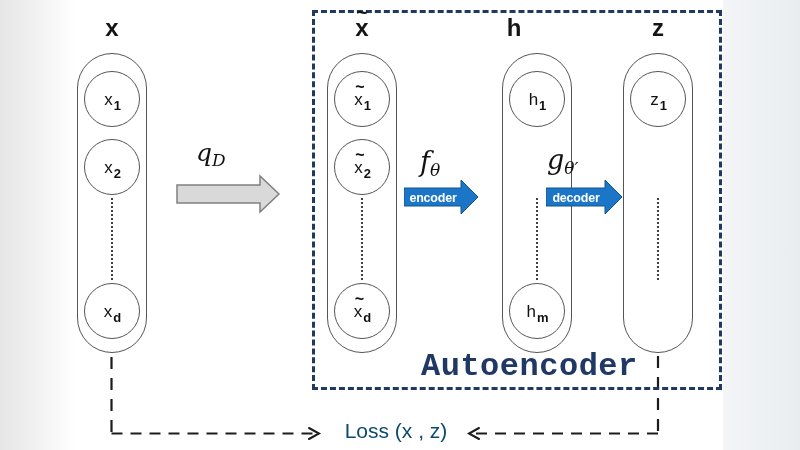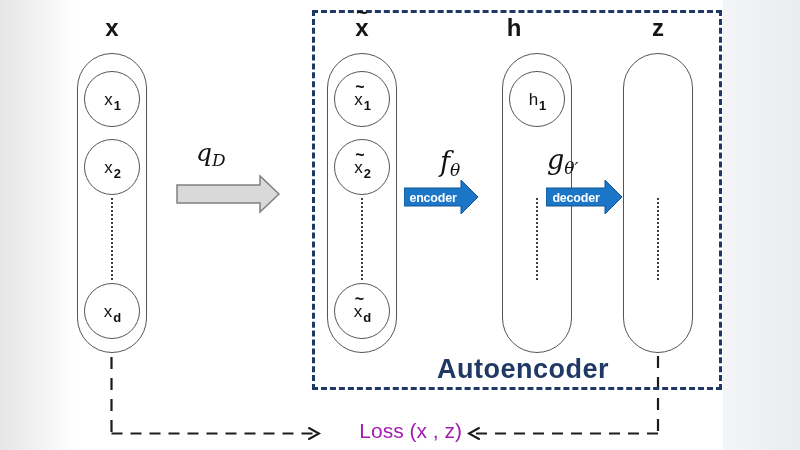--- a/index.html
+++ b/index.html
@@ -25,36 +25,36 @@
   .n1 { top:17px; } .n2 { top:85px; } .n3 { top:229px; }
   .nlab { position:relative; font-size:17px; color:#111; line-height:1; }
   .sub { font-size:13px; font-weight:bold; position:relative; top:5px; left:1px; }
   .ntld { position:absolute; top:-12px; left:1px; font-size:16px; font-weight:bold; }
   .dots { position:absolute; left:33px; top:144px; height:82px;
           border-left:2.5px dotted #3f3f3f; }
 
   
   .aebox { position:absolute; left:312px; top:10px; width:410px; height:380px;
            border:3px dashed #1f3864; }
-  .aetitle { position:absolute; left:122px; bottom:2px; font-size:27px;
-             font-weight:bold; color:#1f3864; letter-spacing:.5px; }
+  .aetitle { position:absolute; left:106px; bottom:2px; font-size:32px;
+             font-weight:bold; color:#1f3864; letter-spacing:.5px;font-family:Liberation Mono, monospace; }
 
   
   .mathlab { position:absolute; font-family:"DejaVu Serif", serif; font-style:italic;
              color:#111; }
   .msub { font-size:17px; position:relative; top:5px; }
 
   
   .arrowsvg { position:absolute; }
   .badge-text { font-family:"Liberation Sans", sans-serif; font-weight:bold;
                 fill:#ffffff; font-size:12.5px; letter-spacing:-0.2px; }
 
   
-  .loss { position:absolute; left:330px; top:419px; width:132px; text-align:right;
-          font-size:21px; color:#a21caf; }
+  .loss { position:absolute; left:330px; top:419px; width:132px; text-align:center;
+          font-size:21px; color:#0c4a6e; }
 
   .dash-layer { position:absolute; left:0; top:0; }
 </style>
 </head>
 <body>
 
 <div class="canvas">
 
   <div class="bg-left"></div>
   <div class="bg-right"></div>
@@ -107,48 +107,54 @@
     </div>
     <div class="node n2">
       <span class="nlab"><span class="ntld">~</span><span>x</span><span class="sub">2</span></span>
     </div>
     <div class="dots"></div>
     <div class="node n3">
       <span class="nlab"><span class="ntld">~</span><span>x</span><span class="sub">d</span></span>
     </div>
   </div>
 
-  <div class="mathlab" style="left:440px; top:146px; font-size:27px;">
+  <div class="mathlab" style="left:420px; top:146px; font-size:27px;">
     <span>f</span><span class="msub">θ</span>
   </div>
   <svg class="arrowsvg" style="left:404px; top:178px;" width="76" height="38">
     <polygon points="0,10 57,10 57,2 74,19 57,36 57,28 0,28" fill="#1b76c8" stroke="#11548e" stroke-width="1"></polygon>
     <text class="badge-text" x="29" y="24" text-anchor="middle">encoder</text>
   </svg>
 
   <div class="colhead" style="left:479px;">
     <span>h</span>
   </div>
   <div class="capsule" style="left:479px;margin-left:23px;">
     <div class="node n1">
       <span class="nlab"><span>h</span><span class="sub">1</span></span>
     </div>
     <div class="dots"></div>
+    <div class="node n3">
+      <span class="nlab"><span>h</span><span class="sub">m</span></span>
+    </div>
   </div>
 
   <div class="mathlab" style="left:547px; top:144px; font-size:27px;">
     <span>g</span><span class="msub">θ′</span>
   </div>
   <svg class="arrowsvg" style="left:546px; top:178px;" width="78" height="38">
     <polygon points="0,10 59,10 59,2 76,19 59,36 59,28 0,28" fill="#1b76c8" stroke="#11548e" stroke-width="1"></polygon>
     <text class="badge-text" x="30" y="24" text-anchor="middle">decoder</text>
   </svg>
 
   <div class="colhead" style="left:623px;">
     <span>z</span>
   </div>
   <div class="capsule" style="left:623px;">
+    <div class="node n1">
+      <span class="nlab"><span>z</span><span class="sub">1</span></span>
+    </div>
     <div class="dots"></div>
   </div>
 
   <div class="loss">Loss (x , z)</div>
 
 </div>
 
 </body></html>

